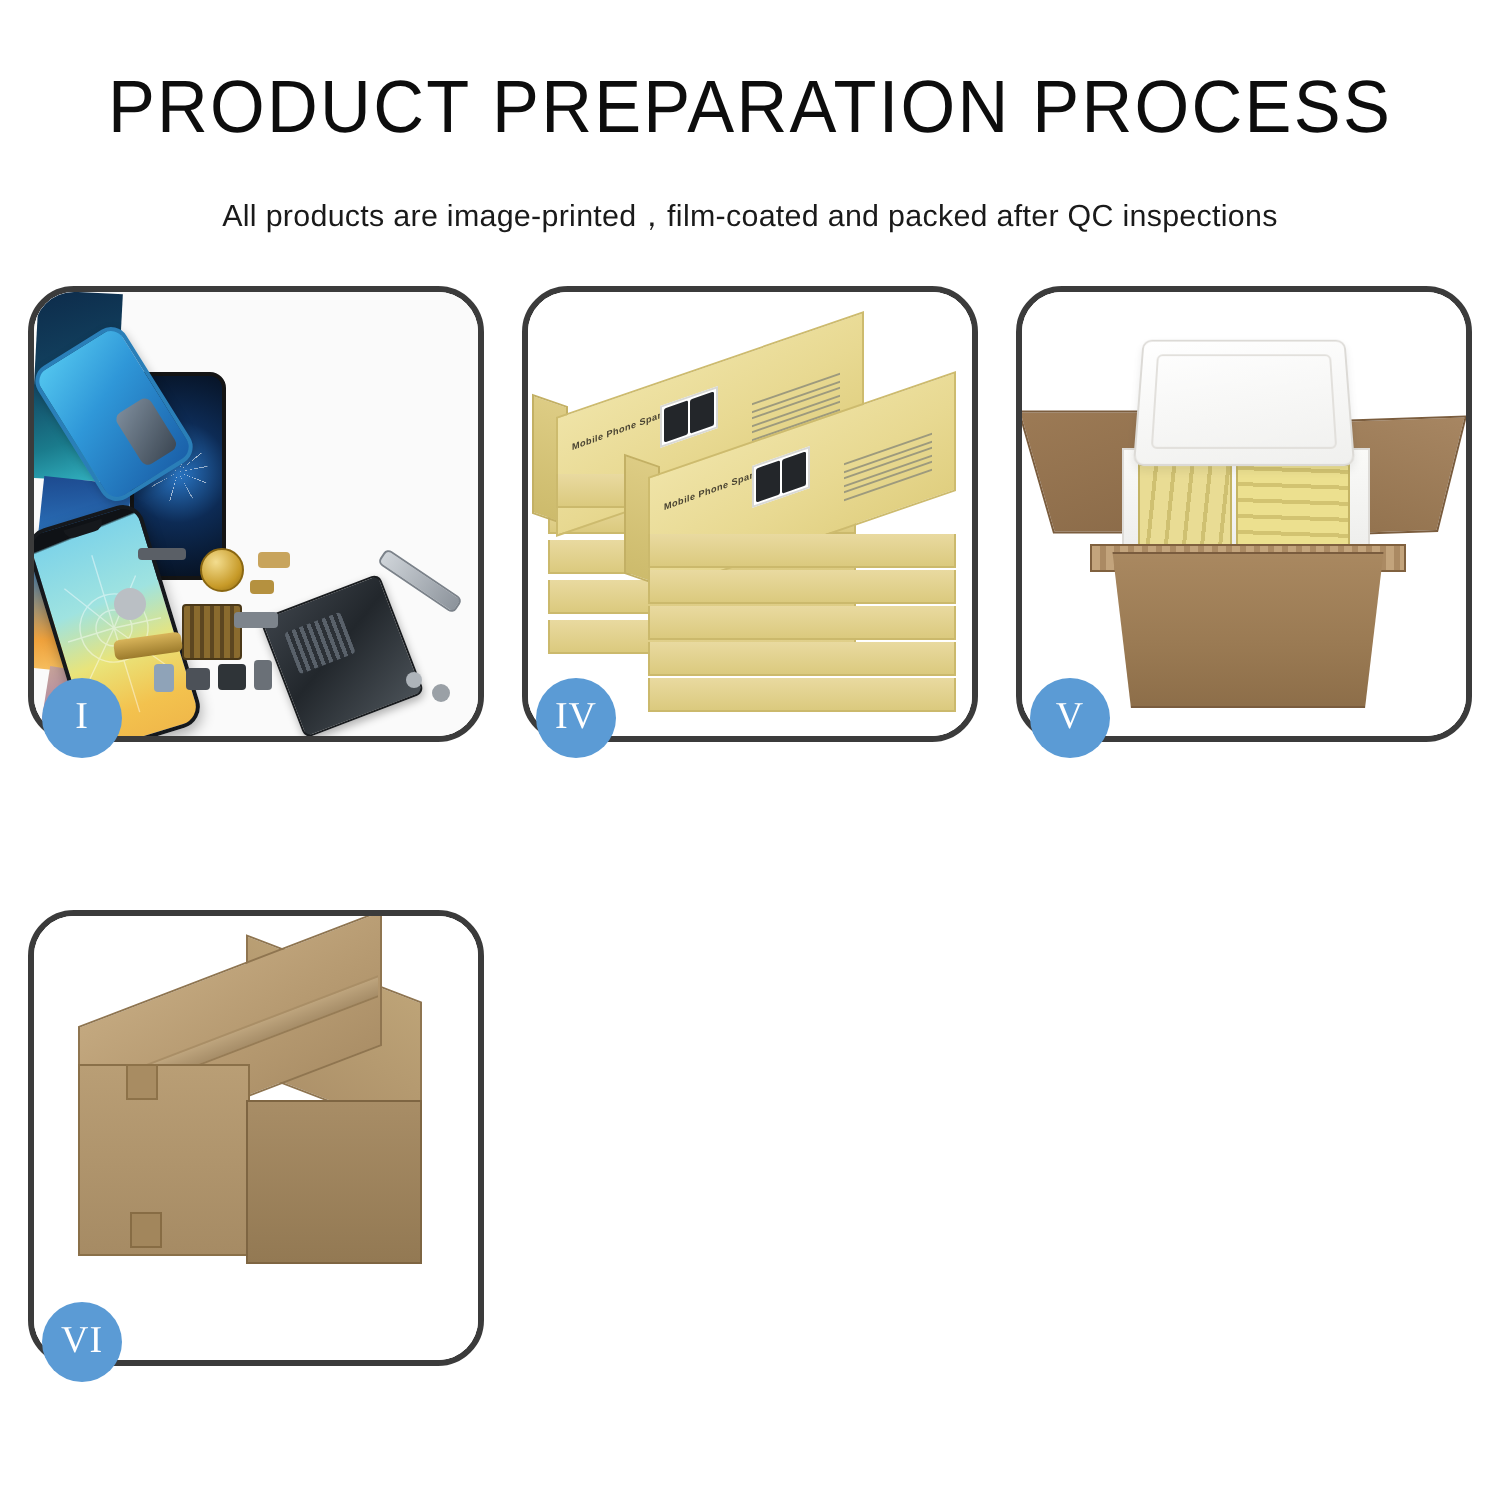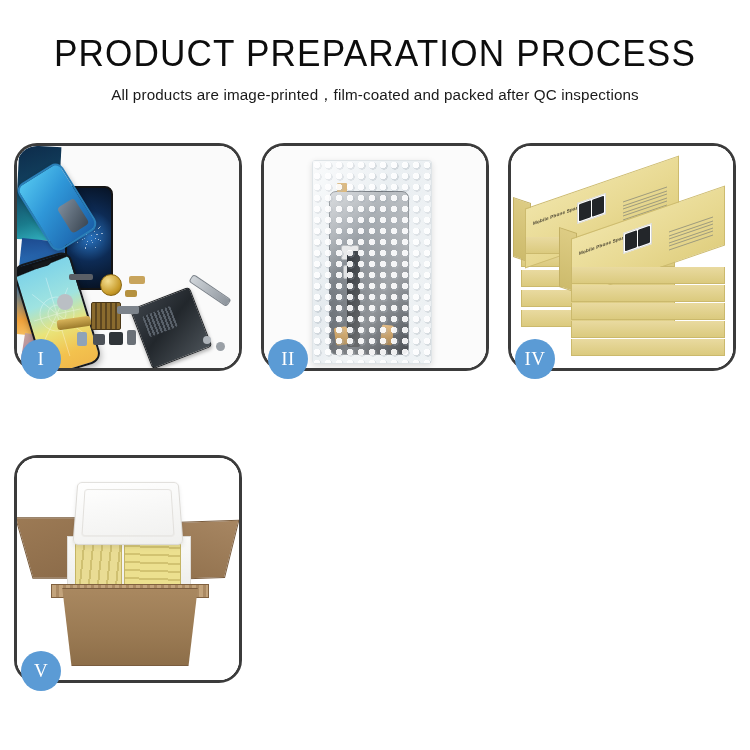--- a/index.html
+++ b/index.html
@@ -27,21 +27,21 @@
   .title {
     font-size: 37px;
     line-height: 42px;
     font-weight: 400;
     letter-spacing: 1.2px;
     color: #0d0d0d;
     white-space: nowrap;
     transform: scaleX(0.95);
   }
   .subtitle {
-    margin-top: 10px;
+    margin-top: 24px;
     font-size: 15.2px;
     line-height: 19px;
     font-weight: 400;
     letter-spacing: 0.15px;
     color: #1a1a1a;
     white-space: nowrap;
   }
 
   
   .grid {
@@ -442,37 +442,20 @@
       <div class="p1-part" style="left:92px;top:186px;width:14px;height:13px;background:#2f3438;"></div>
       <div class="p1-part" style="left:110px;top:184px;width:9px;height:15px;background:#6a7077;"></div>
       <div class="p1-part" style="left:100px;top:160px;width:22px;height:8px;background:#7d848c;"></div>
       <div class="p1-part" style="left:40px;top:148px;width:16px;height:16px;background:#babfc4;border-radius:50%;"></div>
       <div class="p1-part" style="right:14px;top:196px;width:9px;height:9px;background:#9aa0a6;border-radius:50%;"></div>
       <div class="p1-part" style="right:28px;top:190px;width:8px;height:8px;background:#aeb4ba;border-radius:50%;"></div>
     </div>
     <div class="badge">I</div>
   </div>
 
-  <div class="panel">
-    <div class="panel-inner">
-      <div class="p2-bg"></div>
-      <div class="p2-bag">
-        <div class="p2-panel"></div>
-        <div class="p2-tab"></div>
-        <div class="p2-conn1"></div>
-        <div class="p2-conn2"></div>
-        <div class="p2-flex"></div>
-        <div class="p2-gold1"></div>
-        <div class="p2-gold2"></div>
-        <div class="p2-bubbles"></div>
-        <div class="p2-sheen"></div>
-      </div>
-    </div>
-    <div class="badge">II</div>
-  </div>
 
 
   <div class="panel">
     <div class="panel-inner">
       <div class="p4-bg"></div>
       <div class="p4-stack">
 
         <div class="p4-front" style="left:2px;  top:86px;"></div>
         <div class="p4-front" style="left:2px;  top:106px;"></div>
         <div class="p4-front" style="left:2px;  top:126px;"></div>
@@ -530,14 +513,27 @@
         <div class="p5-yA"></div>
         <div class="p5-yB"></div>
       </div>
       <div class="p5-foamLid"></div>
       <div class="p5-cartonRim"></div>
       <div class="p5-cartonFront"></div>
     </div>
     <div class="badge">V</div>
   </div>
 
+  <div class="panel">
+    <div class="panel-inner">
+      <div class="p6-bg"></div>
+      <div class="p6-topR"></div>
+      <div class="p6-top"></div>
+      <div class="p6-tape"></div>
+      <div class="p6-frontL"></div>
+      <div class="p6-frontR"></div>
+      <div class="p6-tab1"></div>
+      <div class="p6-tab2"></div>
+    </div>
+    <div class="badge">VI</div>
+  </div>
 
 </div>
 
 </body></html>

